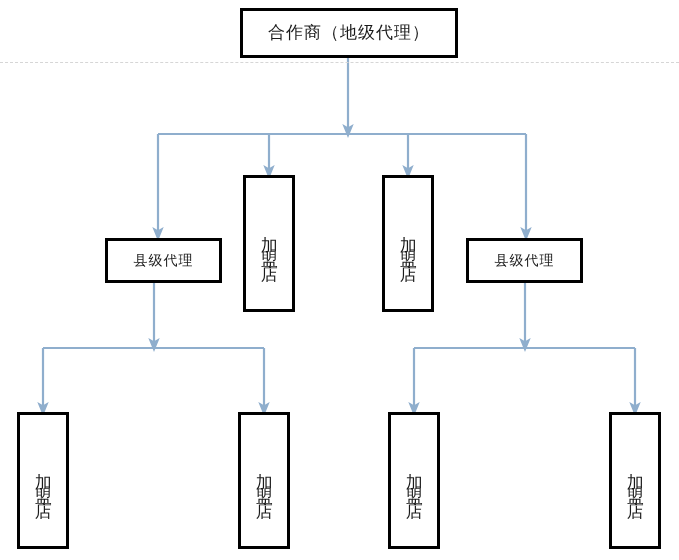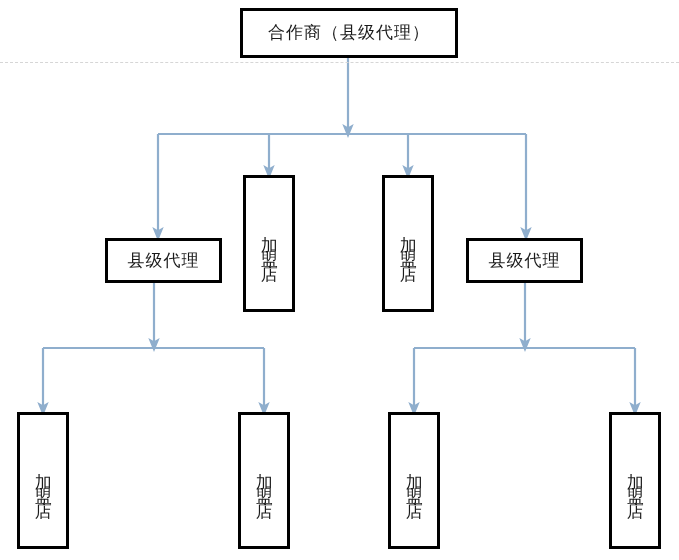--- a/index.html
+++ b/index.html
@@ -36,21 +36,21 @@
     justify-content: center;
     color: #1a1a1a;
   }
   .node .node-label {
     display: block;
     text-align: center;
     line-height: 1.15;
     letter-spacing: 1px;
   }
   .node-horizontal .node-label {
-    font-size: 17px;
+    font-size: 14px;
     white-space: nowrap;
   }
   .node-root .node-label {
     font-size: 17px;
     white-space: nowrap;
   }
   .node-vertical .node-label {
     font-size: 17px;
     writing-mode: vertical-rl;
     text-orientation: upright;
@@ -96,21 +96,21 @@
       <line x1="525" y1="283" x2="525" y2="345" marker-end="url(#arrowhead)"></line>
       <line x1="414" y1="348" x2="635" y2="348"></line>
       <line x1="414" y1="348" x2="414" y2="409" marker-end="url(#arrowhead)"></line>
       <line x1="635" y1="348" x2="635" y2="409" marker-end="url(#arrowhead)"></line>
     </g>
   </svg>
 
   <div class="divider-dashed" style="top:62px;"></div>
 
   <div class="node node-root node-horizontal" style="left:240px; top:8px; width:218px; height:50px;">
-    <span class="node-label">合作商（县级代理）</span>
+    <span class="node-label">合作商（地级代理）</span>
   </div>
 
   <div class="node node-horizontal" style="left:105px; top:238px; width:117px; height:45px;">
     <span class="node-label">县级代理</span>
   </div>
 
   <div class="node node-vertical" style="left:243px; top:175px; width:52px; height:137px;">
     <span class="node-label">加盟店</span>
   </div>
 

